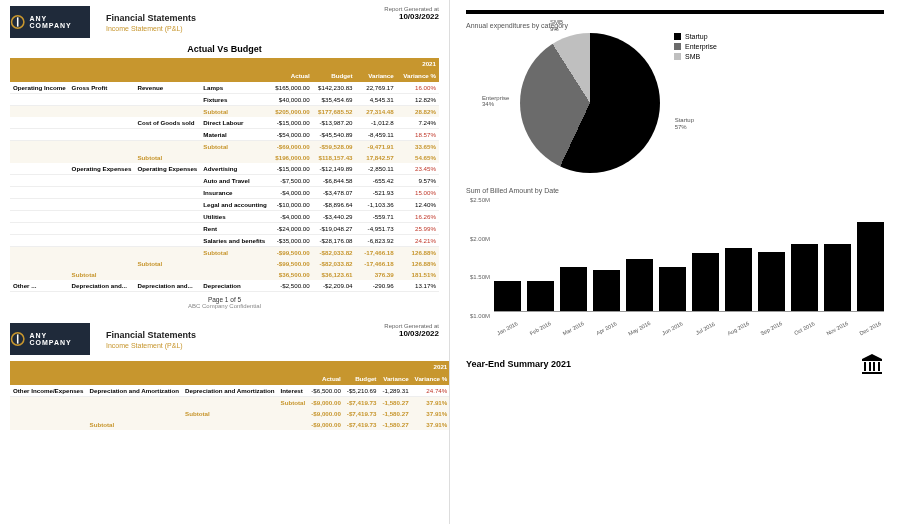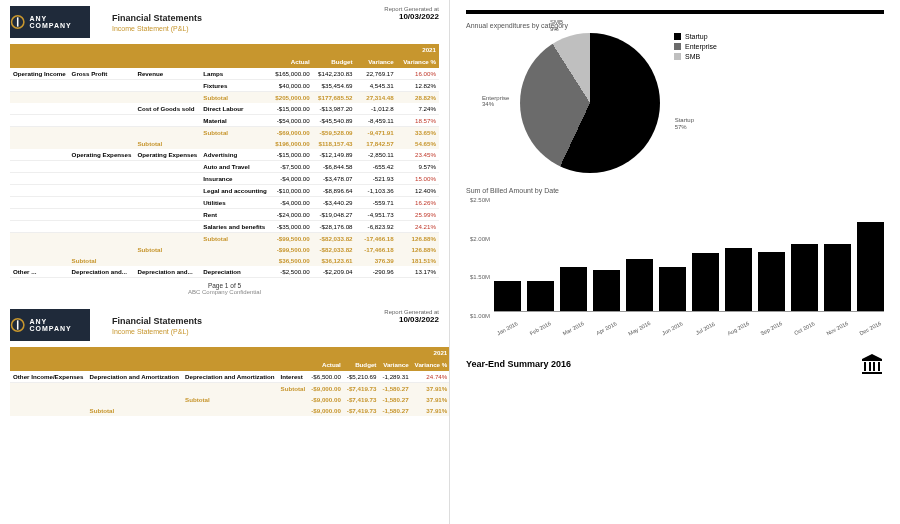--- a/index.html
+++ b/index.html
@@ -1,21 +1,21 @@
 <!DOCTYPE html>
 <html><head>
 <meta charset="utf-8">
 <style>
 *{box-sizing:border-box;margin:0;padding:0}
 body{font-family:Arial,sans-serif;font-size:7px;background:#fff;width:900px;height:524px;display:flex;overflow:hidden}
 .left-col{width:450px;padding:6px 10px;border-right:1px solid #ddd;overflow:hidden}
 .right-col{width:450px;padding:10px 16px}
 .page{margin-bottom:14px}
 .page-header{display:flex;align-items:flex-start;justify-content:space-between;margin-bottom:6px}
-.logo-block{display:flex;align-items:center;gap:22px}
+.logo-block{display:flex;align-items:center;gap:16px}
 .logo{width:80px;height:32px;background:#1f2a3a;display:flex;align-items:center;justify-content:center;color:#fff;font-size:7px;letter-spacing:1px;font-weight:bold}
 .logo svg{width:16px;height:16px;margin-right:4px}
 .titles h1{font-size:9px;font-weight:bold;color:#222}
 .titles .sub{font-size:7px;color:#c7962e;margin-top:2px}
 .gen{text-align:right;font-size:6px;color:#666}
 .gen .date{font-size:8px;color:#000;font-weight:bold}
 .table-title{text-align:center;font-weight:bold;font-size:9px;margin:4px 0}
 table{width:100%;border-collapse:collapse;font-size:6.2px}
 th,td{padding:2px 3px;text-align:right;white-space:nowrap}
 td.lbl{text-align:left}
@@ -71,20 +71,21 @@
         <div class="titles">
           <h1>Financial Statements</h1>
           <div class="sub">Income Statement  (P&amp;L)</div>
         </div>
       </div>
       <div class="gen">
         <div>Report Generated at</div>
         <div class="date">10/03/2022</div>
       </div>
     </div>
+    <div class="table-title">Actual Vs Budget</div>
     <table>
       <tbody>
           <tr class="year-row">
             <td colspan="4"></td>
             <td colspan="4">2021</td>
           </tr>
       <tr class="head-row">
         <th class="blank col-a"></th>
             <th class="blank col-b"></th>
             <th class="blank col-c"></th>
@@ -426,18 +427,18 @@
       <span>Jun 2016</span>
       <span>Jul 2016</span>
       <span>Aug 2016</span>
       <span>Sep 2016</span>
       <span>Oct 2016</span>
       <span>Nov 2016</span>
       <span>Dec 2016</span>
     </div>
 
   <div class="yes">
-    <div class="yes-title">Year-End Summary 2016</div>
+    <div class="yes-title">Year-End Summary 2021</div>
     <svg class="bank-icon" viewBox="0 0 24 24" fill="#000">
       <path d="M12 2 L22 7 L22 9 L2 9 L2 7 Z M4 10 H6 V19 H4 Z M9 10 H11 V19 H9 Z M13 10 H15 V19 H13 Z M18 10 H20 V19 H18 Z M2 20 H22 V22 H2 Z"></path>
     </svg>
   </div>
 </div>
 
 </body></html>

